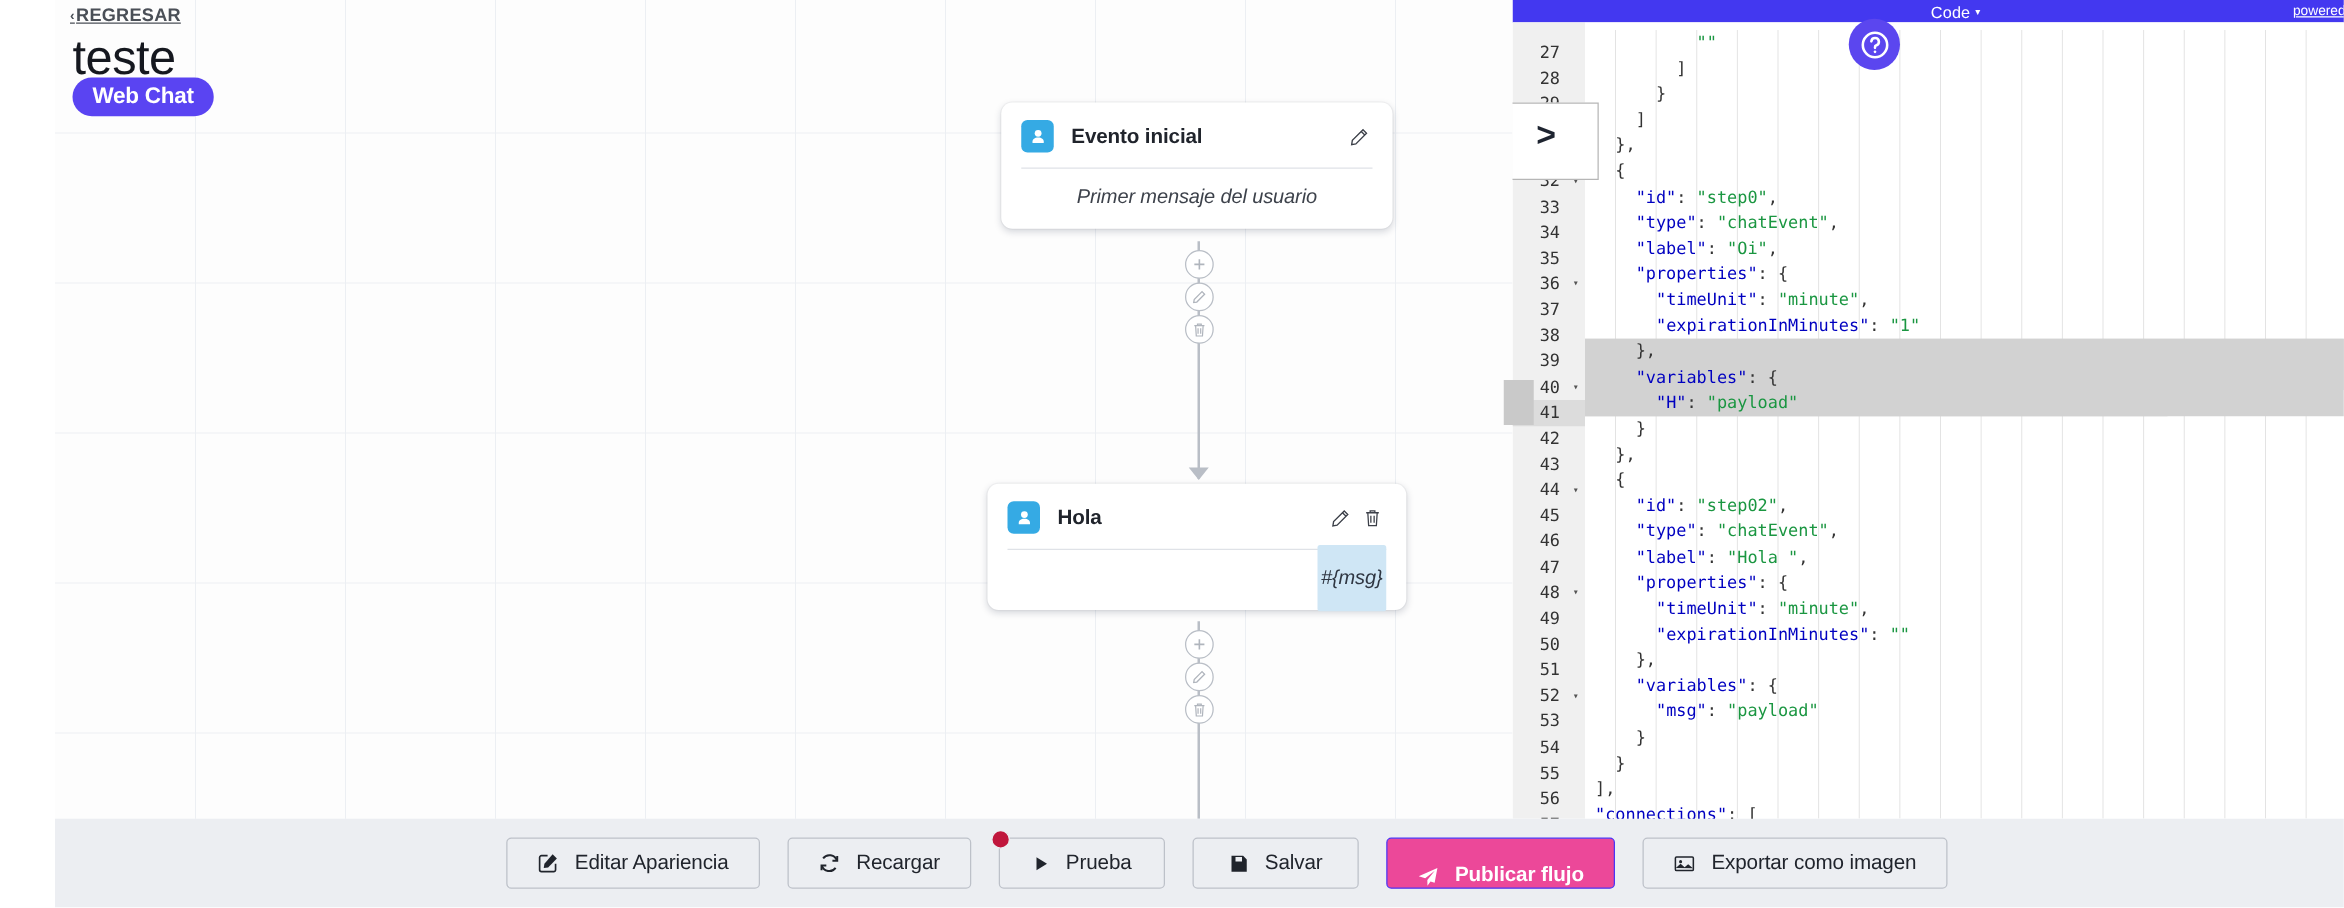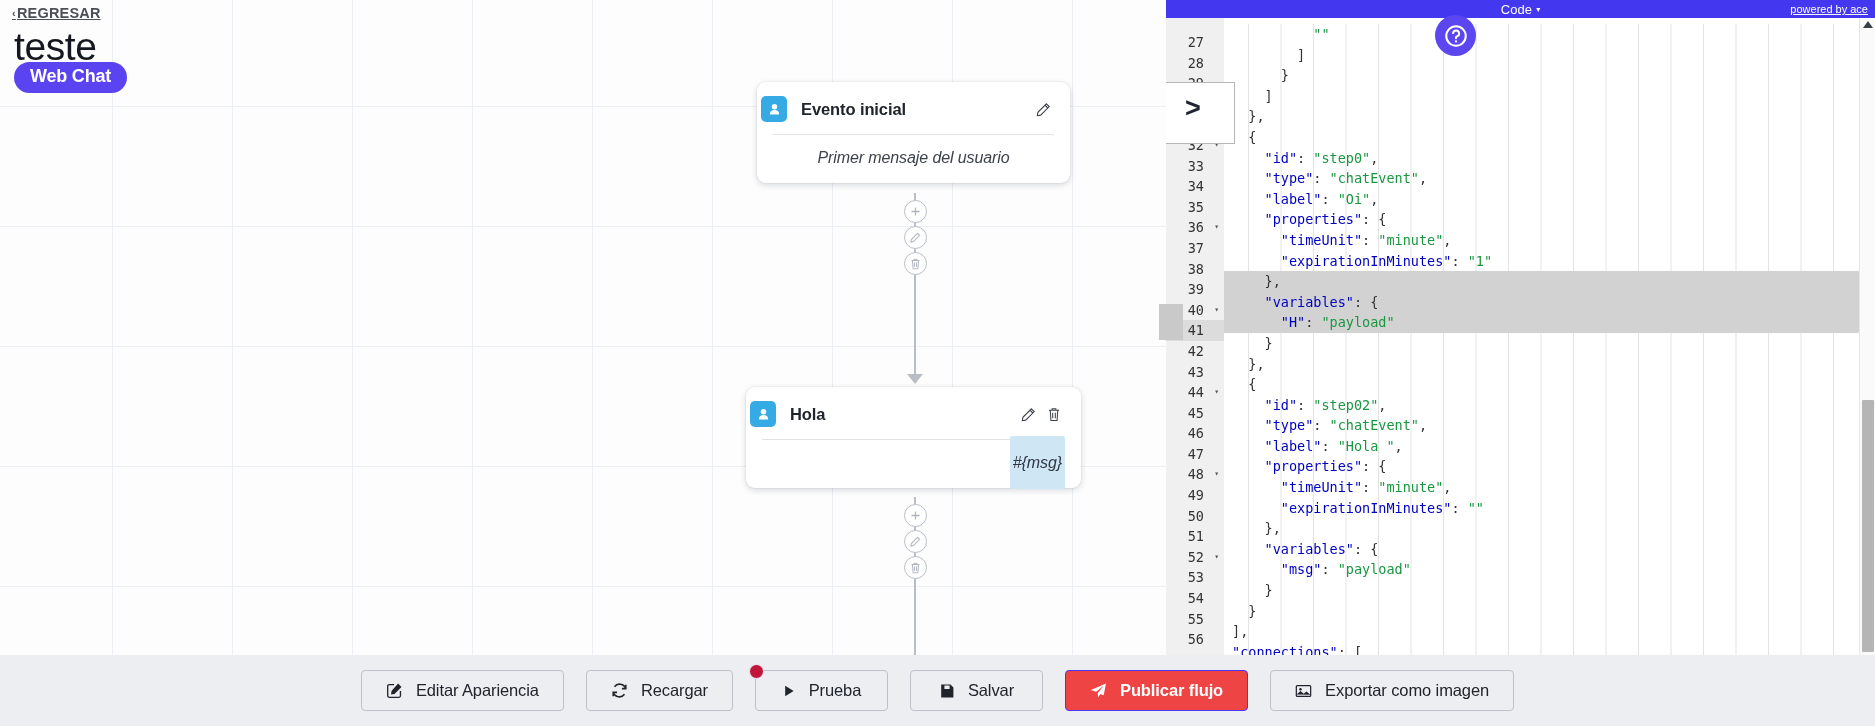--- a/index.html
+++ b/index.html
@@ -2,21 +2,21 @@
 <html><head>
 <meta charset="utf-8">
 <style>
   * { box-sizing: border-box; margin: 0; padding: 0; }
   html, body {
     width: 1875px; height: 726px;
     font-family: "Liberation Sans", sans-serif;
     overflow: hidden;
     background: #ffffff;
   }
-  #app { position: relative; width: 1494px; height: 726px; }
+  #app { position: relative; width: 1494px; height: 726px; margin-left: 44px; }
 
   
   #canvas {
     position: absolute; left: 0; top: 0;
     width: 1166px; height: 655px;
     background-color: #fdfdfd;
     background-image:
       linear-gradient(to right, #eceff3 1px, transparent 1px),
       linear-gradient(to bottom, #eceff3 1px, transparent 1px);
     background-size: 120px 120px;
@@ -47,21 +47,21 @@
 
   
   .node {
     position: absolute;
     background: #fff;
     border-radius: 9px;
     box-shadow: 0 2px 6px rgba(20,30,60,.17), 0 0 0 1px rgba(0,0,0,.03);
   }
   .node-head {
     display: flex; align-items: center;
-    padding: 14px 16px 12px 4px;
+    padding: 14px 16px 12px 16px;
   }
   .node-icon {
     width: 26px; height: 26px; border-radius: 5px;
     background: #35aae4; flex: 0 0 auto;
     display: flex; align-items: center; justify-content: center;
     margin-right: 14px;
   }
   .node-icon svg { display: block; }
   .node-title {
     font-size: 16.5px; font-weight: bold; color: #20242c;
@@ -212,21 +212,21 @@
     height: 41px; min-width: 133px;
     background: #eceef2; border: 1px solid #bdc1c9;
     border-radius: 4px;
     display: flex; align-items: center; justify-content: center;
     gap: 13px; padding: 0 24px;
     font-size: 16.5px; color: #20242c; cursor: pointer;
     letter-spacing: -.1px; white-space: nowrap;
   }
   .tb-btn .ic { display: flex; align-items: center; color: #20242c; }
   .tb-btn.primary {
-    background: #ef4444; border-color: #4b35f5; color: #fff; font-weight: bold;
+    background: #ec4899; border-color: #4b35f5; color: #fff; font-weight: bold; align-items: flex-end;
   }
   .tb-btn.primary .ic { color: #fff; }
   .badge-dot {
     position: absolute; left: -7px; top: -7px;
     width: 15px; height: 15px; border-radius: 50%;
     background: #c0163c; border: 1px solid #eceef2;
   }
   #help-btn {
     position: absolute; right: 18px; top: 15px;
     width: 41px; height: 41px; border-radius: 50%;

